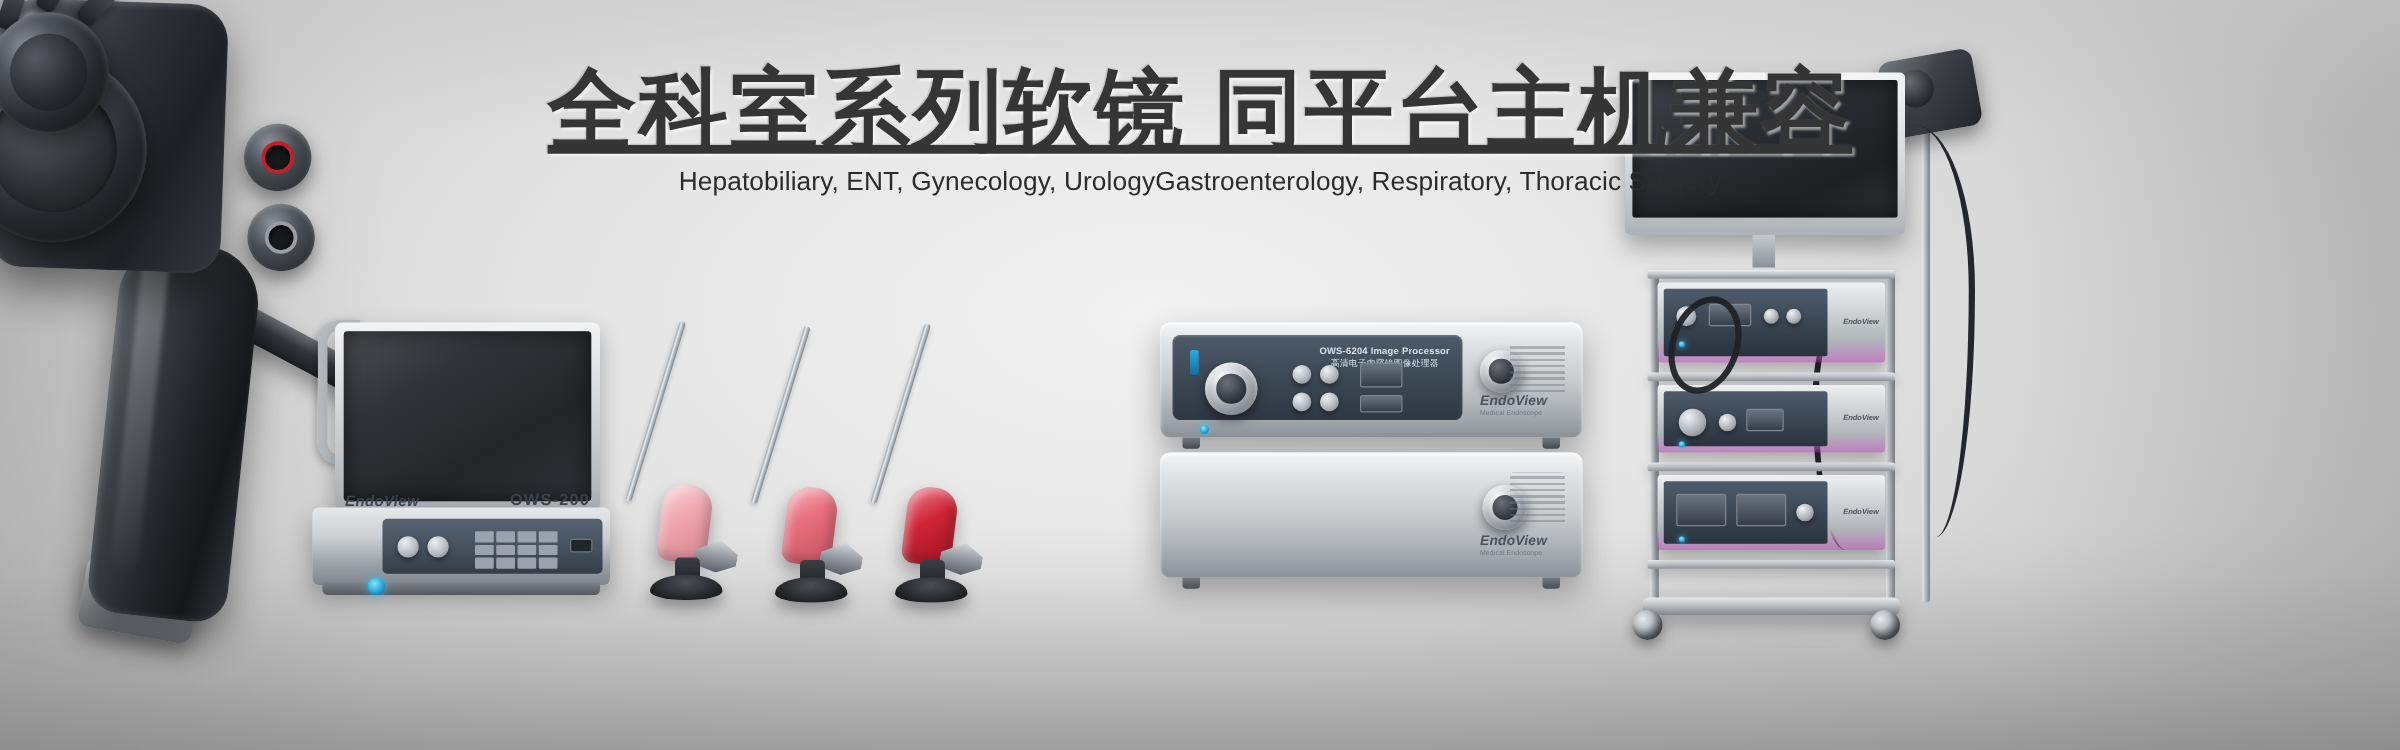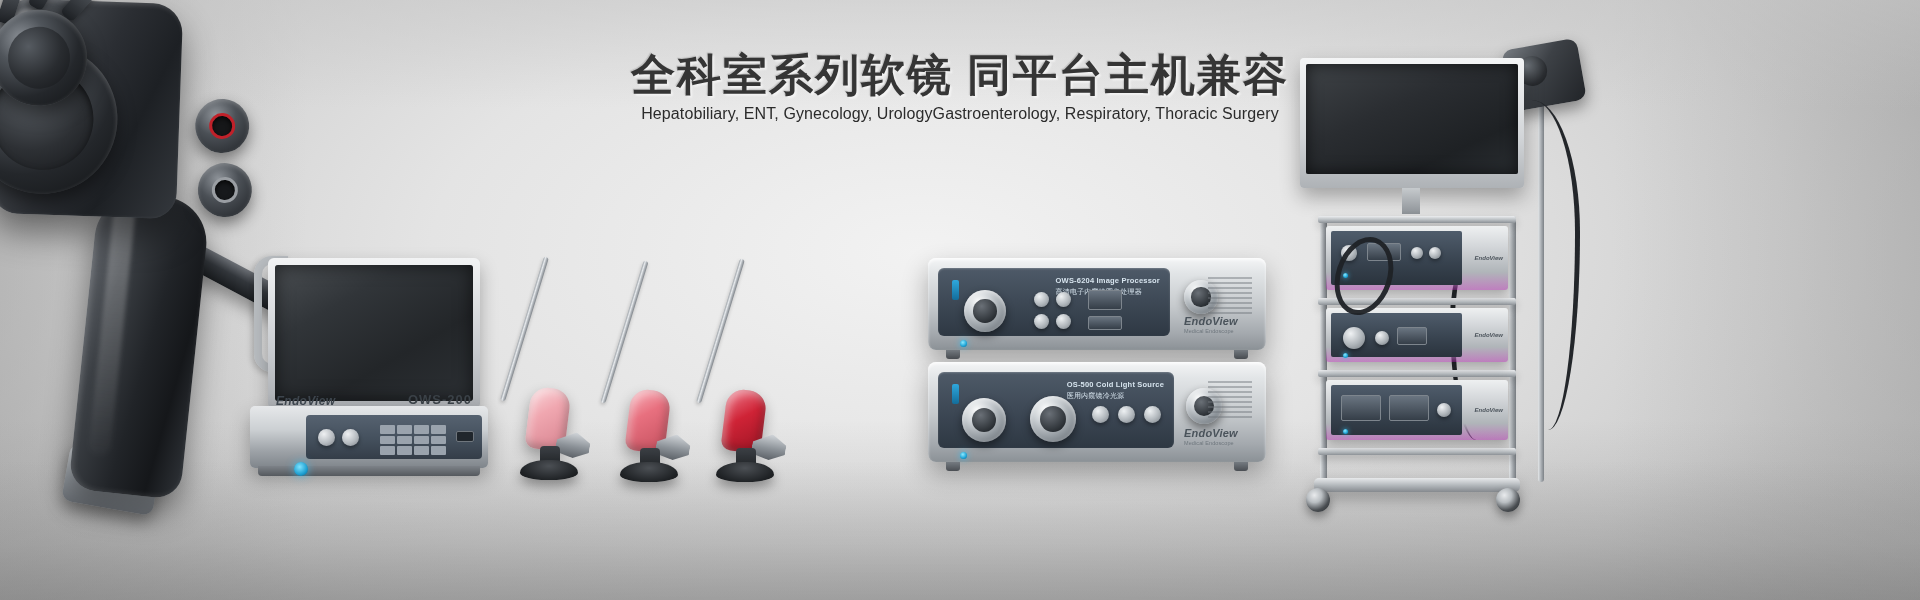--- a/index.html
+++ b/index.html
@@ -30,46 +30,47 @@
   }
 
   
   #text-block {
     position: absolute;
     left: 0; right: 0; top: 52px;
     text-align: center;
     z-index: 40;
   }
   #headline {
-    font-size: 44px;
+    font-size: 71px;
     font-weight: 700;
     letter-spacing: 2px;
     color: #353535;
     line-height: 1.05;
     text-shadow: 2px 2px 2px rgba(255,255,255,0.55), -1px -1px 1px rgba(90,90,90,0.25);
     white-space: pre;
+    text-decoration: underline;
   }
   #subhead {
     margin-top: 10px;
     font-size: 29px;
     font-weight: 700;
     letter-spacing: -0.2px;
     color: #151515;
     line-height: 1.1;
   }
   #dept-cn {
     margin-top: 26px;
     font-size: 19px;
     font-weight: 400;
     color: #2e2e2e;
     letter-spacing: 0.5px;
   }
   #dept-en {
     margin-top: 7px;
-    font-size: 16px;
+    font-size: 21px;
     font-weight: 400;
     color: #2b2b2b;
     letter-spacing: 0.1px;
   }
 
   
   .dev { position: absolute; }
 
   
   #endoscope-left {
@@ -286,21 +287,21 @@
     background: linear-gradient(180deg, #f4f5f6 0%, #e2e5e7 16%, #c6cacd 52%, #a4a9ae 82%, #8b9196 100%);
     box-shadow: 0 12px 26px rgba(0,0,0,0.30), inset 0 2px 3px rgba(255,255,255,0.75);
   }
   .proc-face {
     position: absolute; left: 10px; top: 10px; bottom: 14px; width: 232px;
     border-radius: 6px;
     background: linear-gradient(180deg, #4e5a68 0%, #3e4956 48%, #2e3843 100%);
     box-shadow: inset 0 1px 2px rgba(255,255,255,0.22);
   }
   .proc-face-title {
-    position: absolute; right: 10px; top: 8px; text-align: left;
+    position: absolute; right: 10px; top: 8px; text-align: center;
     color: #d7e4ee; font-size: 7px; line-height: 1.45; letter-spacing: 0.2px;
   }
   .proc-face-title b { font-weight: 700; display: block; font-size: 7.5px; }
   .proc-bigknob {
     position: absolute; border-radius: 50%;
     background: radial-gradient(circle at 34% 28%, #fbfcfc 0%, #cdd2d6 30%, #8f969c 66%, #5c6167 100%);
     box-shadow: 0 4px 9px rgba(0,0,0,0.45), inset 0 2px 4px rgba(255,255,255,0.6);
   }
   .proc-bigknob:after {
     content: ""; position: absolute; inset: 22%; border-radius: 50%;
@@ -568,33 +569,20 @@
       <small>Medical Endoscope</small>
     </div>
     <div class="proc-feet">
         <i></i>
         <i></i>
       </div>
   </div>
 
   <div class="dev proc-box" id="proc-bottom">
     <div class="proc-chassis"></div>
-    <div class="proc-face">
-      <div class="proc-sidebar-tab"></div>
-      <div class="proc-face-title">
-        <b>OS-500 Cold Light Source</b>
-        <span>医用内窥镜冷光源</span>
-      </div>
-      <div class="proc-bigknob" style="left:24px; top:26px; width:44px; height:44px;"></div>
-      <div class="proc-bigknob" style="left:92px; top:24px; width:46px; height:46px;"></div>
-      <div class="proc-smallbtn" style="left:154px; top:34px; width:17px; height:17px;"></div>
-      <div class="proc-smallbtn" style="left:180px; top:34px; width:17px; height:17px;"></div>
-      <div class="proc-smallbtn" style="left:206px; top:34px; width:17px; height:17px;"></div>
-      <div class="proc-led" style="left:22px; top:80px;"></div>
-    </div>
     <div class="proc-bigknob" style="left:258px; top:26px; width:36px; height:36px;"></div>
     <div class="proc-vent"></div>
     <div class="proc-brand">
       <span>EndoView</span>
       <small>Medical Endoscope</small>
     </div>
     <div class="proc-feet">
         <i></i>
         <i></i>
       </div>

